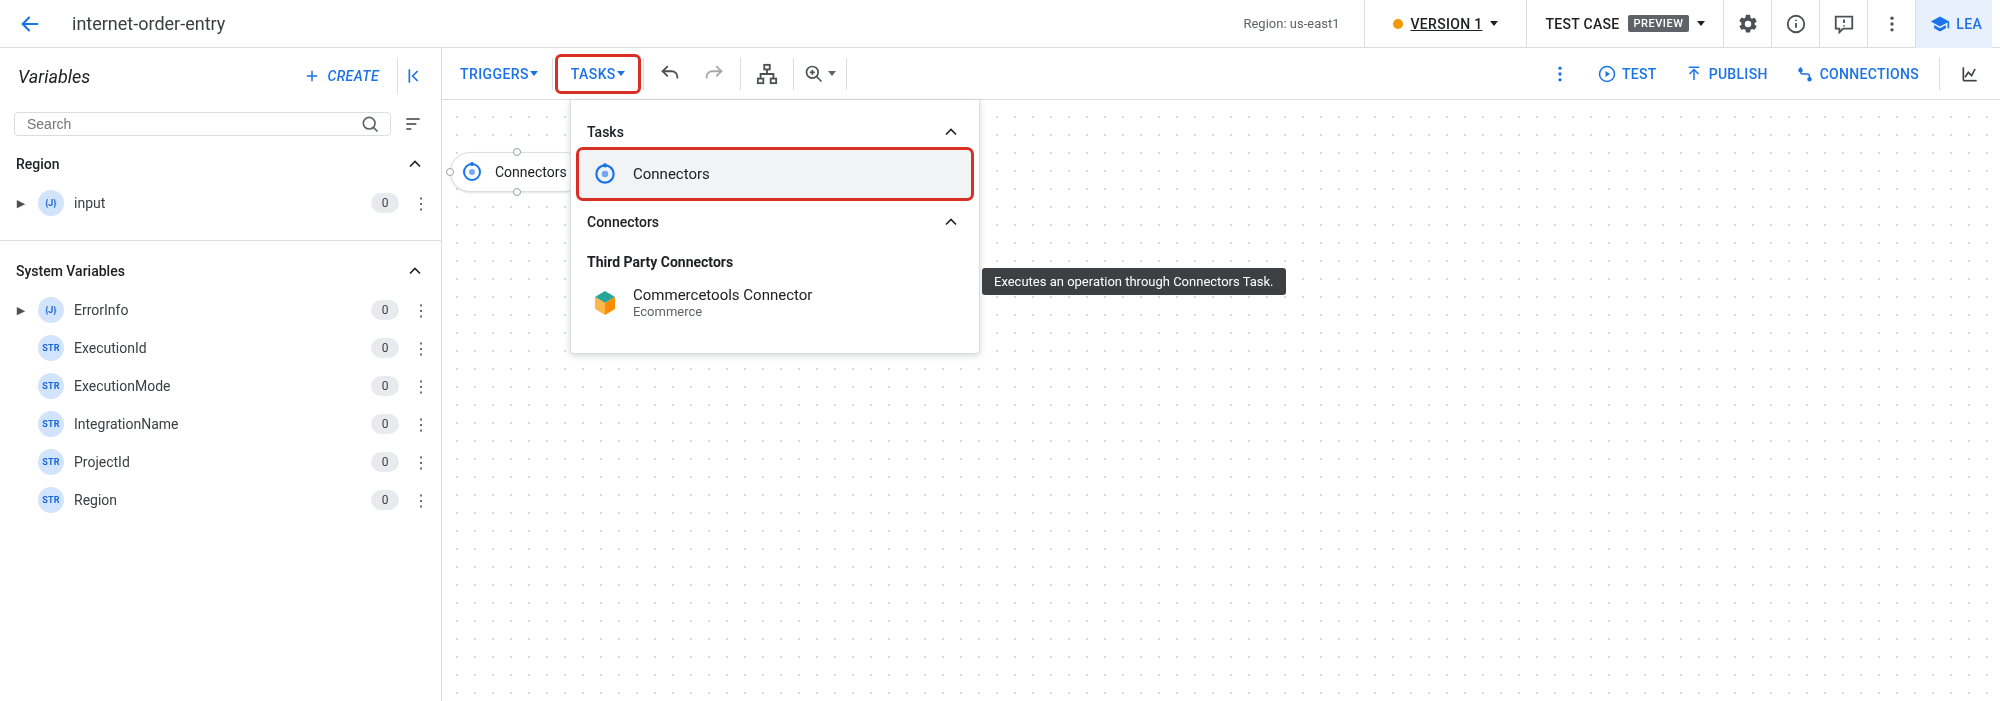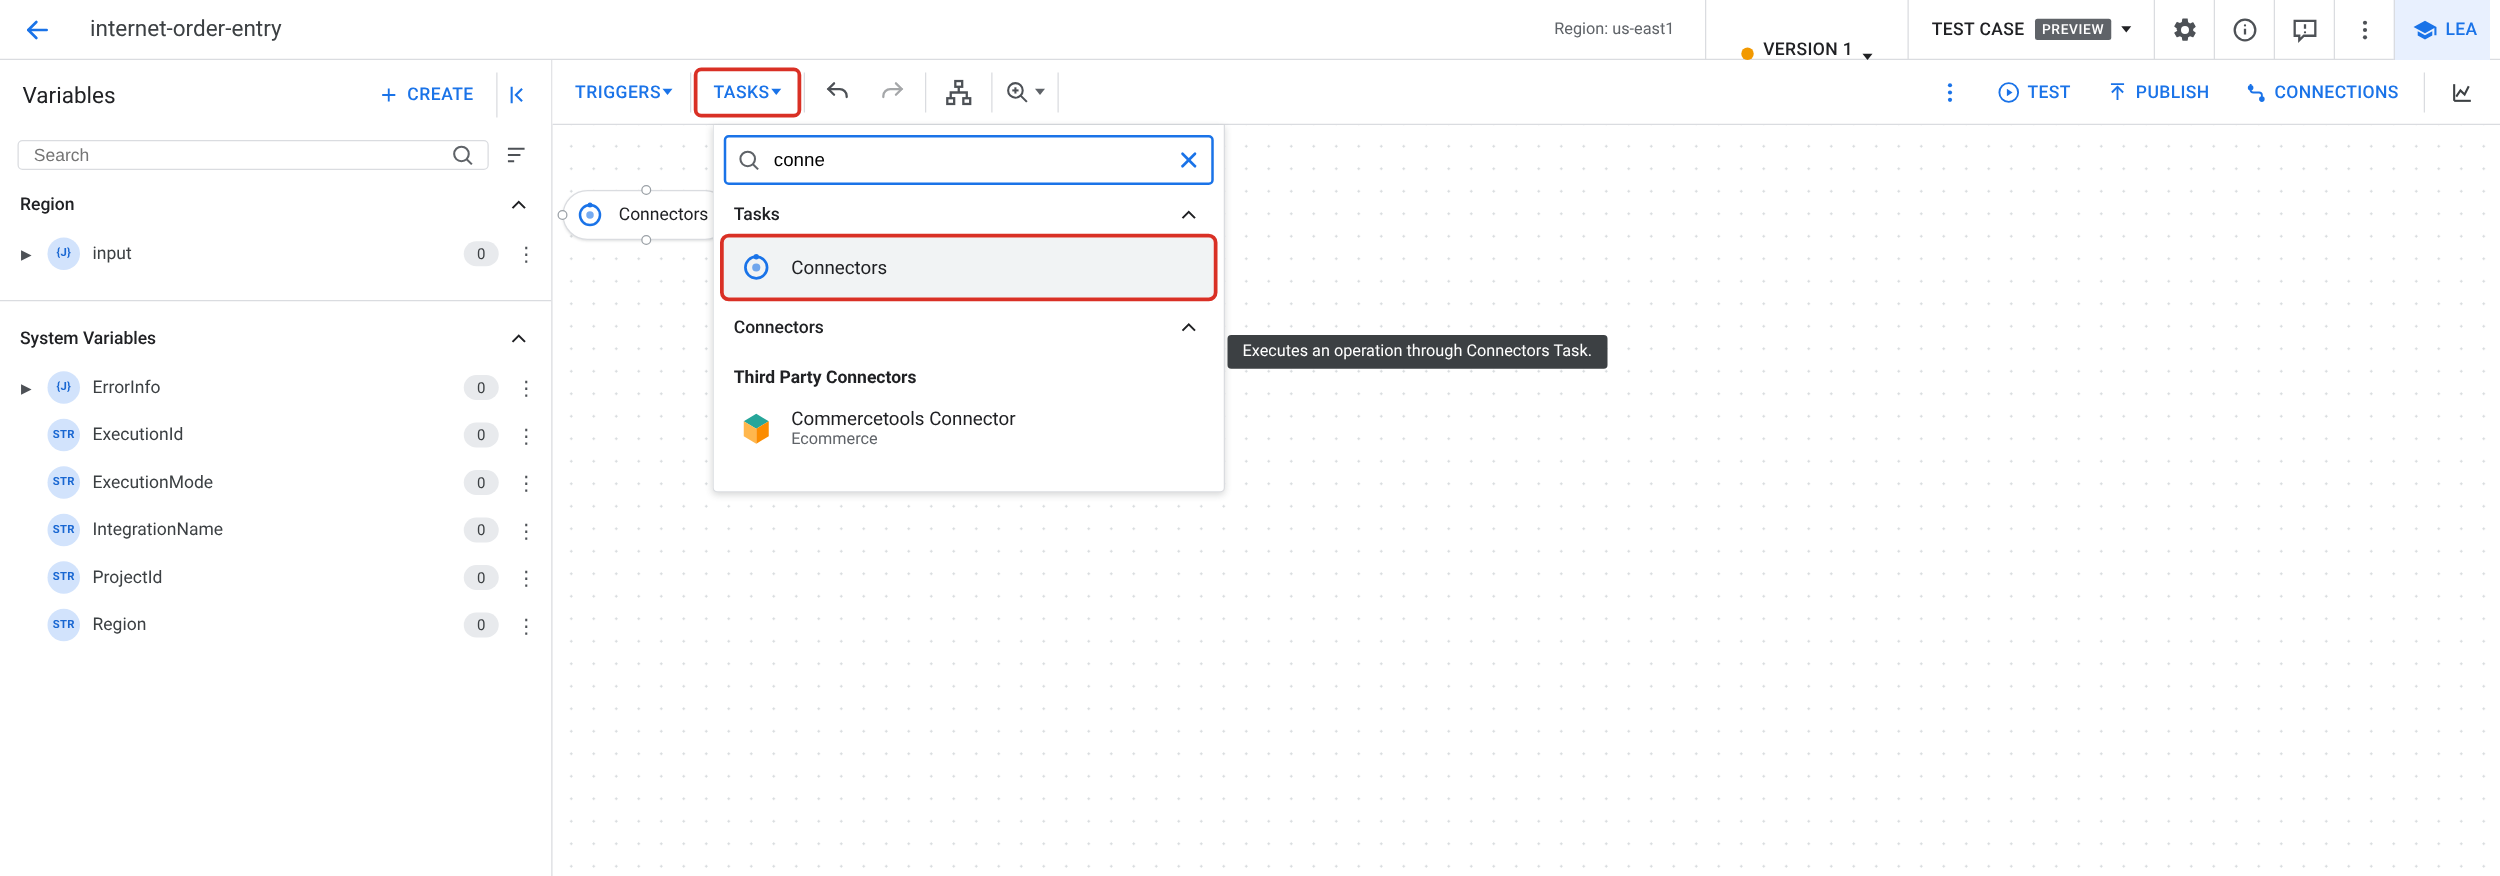--- a/index.html
+++ b/index.html
@@ -38,23 +38,23 @@
     width:36px;height:36px;border-radius:50%;
     display:flex;align-items:center;justify-content:center;
     color:var(--blue);cursor:pointer;
   }
   .appbar .title{
     font-size:18px;margin-left:24px;color:#3c4043;
   }
   .appbar .spacer{flex:1;}
   .appbar .region{color:var(--grey-text);font-size:13px;text-align:right;}
   .appbar .version{
-    display:flex;align-items:flex-end;gap:8px;
+    display:flex;align-items:center;gap:8px;
     padding:0 28px;height:48px;border-left:1px solid var(--grey-border);
-    margin-left:24px;font-weight:500;letter-spacing:.3px;cursor:pointer;
+    margin-left:24px;font-weight:500;letter-spacing:.3px;cursor:pointer;text-decoration:underline;
   }
   .appbar .version .dot{width:10px;height:10px;border-radius:50%;background:var(--orange);}
   .appbar .testcase{
     display:flex;align-items:center;gap:8px;
     padding:0 18px;height:48px;border-left:1px solid var(--grey-border);
     font-weight:500;letter-spacing:.3px;cursor:pointer;
   }
   .badge{
     background:#5f6368;color:#fff;font-size:11px;padding:2px 6px;border-radius:2px;
     letter-spacing:.5px;
@@ -70,21 +70,21 @@
     font-weight:500;letter-spacing:.3px;cursor:pointer;
   }
   .caret{width:0;height:0;border-left:4px solid transparent;border-right:4px solid transparent;border-top:5px solid currentColor;display:inline-block;}
   
   .workspace{display:flex;height:calc(100% - 48px);}
   .leftpane{
     width:442px;border-right:1px solid var(--grey-border);
     display:flex;flex-direction:column;
   }
   .panehead{
-    display:flex;align-items:center;padding:10px 8px 10px 18px;gap:8px;
+    display:flex;align-items:center;padding:10px 8px 10px 18px;gap:8px;font-style:italic;
   }
   .panehead h2{font-size:18px;font-weight:400;margin:0;flex:1;}
   .createbtn{
     color:var(--blue);font-weight:500;letter-spacing:.4px;display:flex;align-items:center;gap:6px;
     padding:6px 10px;border-radius:4px;cursor:pointer;
   }
   .collapsebtn{
     width:36px;height:36px;display:flex;align-items:center;justify-content:center;
     color:var(--blue);cursor:pointer;border-left:1px solid var(--grey-border);
     border-radius:0;
@@ -460,31 +460,20 @@
         <svg width="24" height="24" viewBox="0 0 24 24">
             <circle cx="12" cy="12" r="8" fill="none" stroke="#1a73e8" stroke-width="2"></circle>
             <circle cx="12" cy="12" r="3" fill="#1a73e8" opacity=".6"></circle>
             <circle cx="12" cy="4" r="2" fill="#1a73e8"></circle>
           </svg>
       </span>
       <span>Connectors</span>
     </div>
 
     <div class="taskpanel">
-      <div class="searchouter">
-        <svg width="20" height="20" viewBox="0 0 24 24" fill="none" stroke="#5f6368" stroke-width="2">
-            <circle cx="11" cy="11" r="7"></circle>
-            <line x1="21" y1="21" x2="16" y2="16"></line>
-          </svg>
-        <input value="conne" style="">
-        <svg width="20" height="20" viewBox="0 0 24 24" fill="none" stroke="#1a73e8" stroke-width="2.5" stroke-linecap="round" style="cursor:pointer">
-            <line x1="6" y1="6" x2="18" y2="18"></line>
-            <line x1="18" y1="6" x2="6" y2="18"></line>
-          </svg>
-      </div>
 
       <div class="grp-hdr">
         <span>Tasks</span>
         <svg class="chev" viewBox="0 0 24 24" fill="none" stroke="currentColor" stroke-width="2">
             <polyline points="6 15 12 9 18 15"></polyline>
           </svg>
       </div>
       <div class="task-item highlight">
         <span class="conn-icon">
           <svg width="26" height="26" viewBox="0 0 24 24">

